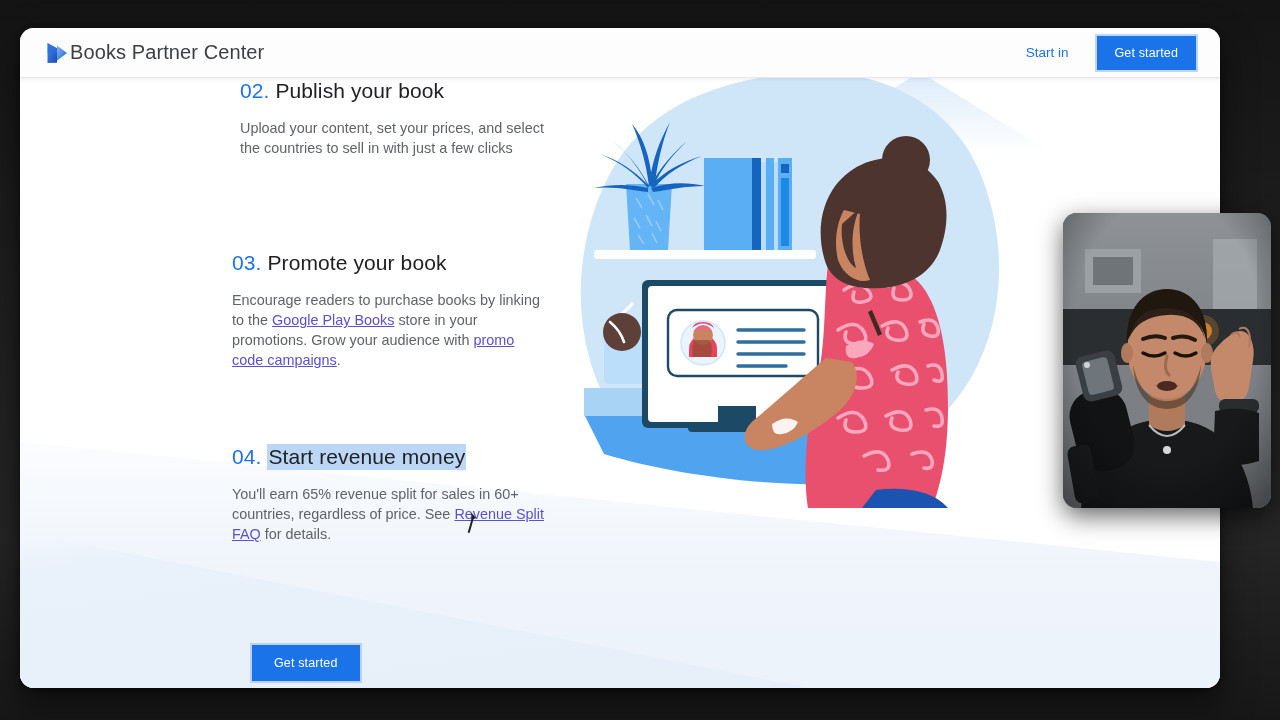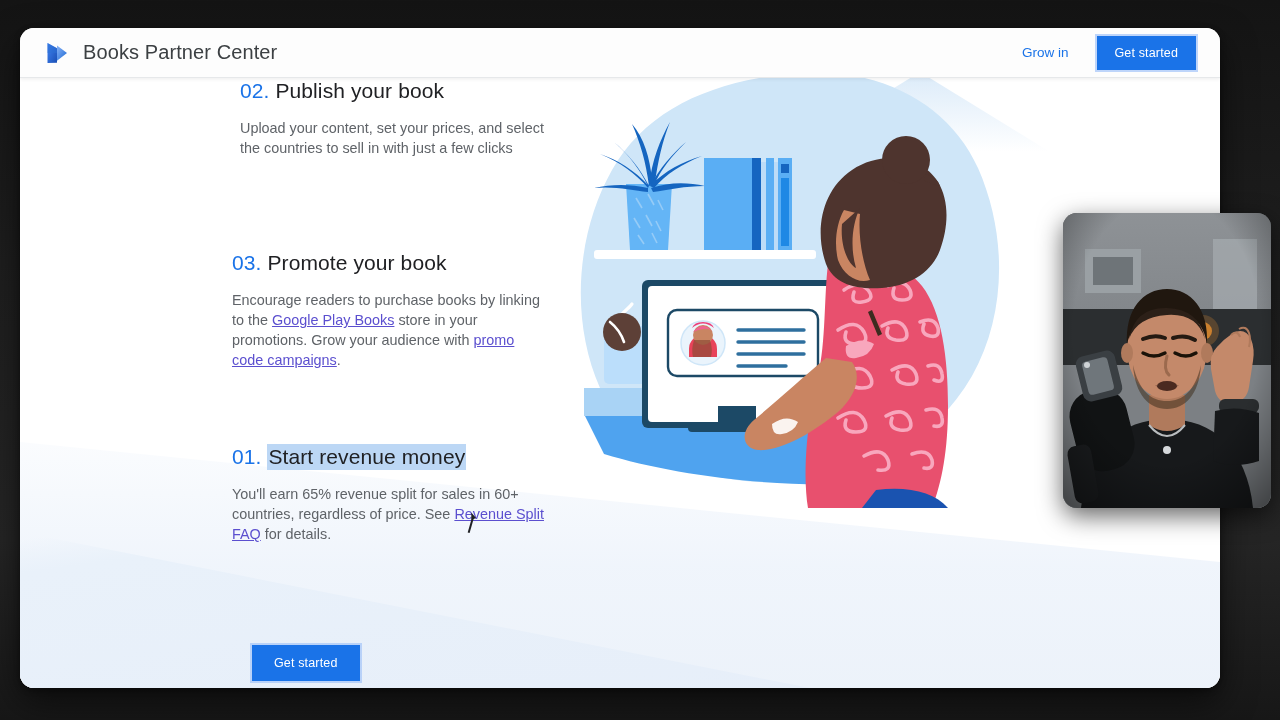--- a/index.html
+++ b/index.html
@@ -52,21 +52,20 @@
     display: flex;
     align-items: center;
     z-index: 30;
     border-bottom: 1px solid #e6e8ea;
     box-shadow: 0 1px 4px rgba(0,0,0,.08);
   }
 
   #brand {
     display: flex;
     align-items: center;
-    gap: 13px;
     margin-left: 24px;
     cursor: pointer;
   }
 
   #logo-icon { width: 26px; height: 26px; display: block; }
 
   #brand-name {
     font-size: 20px;
     color: #3c4043;
     letter-spacing: .1px;
@@ -269,21 +268,21 @@
             </defs>
             <path d="M3.5 3 L13 8.2 L13 22.8 L3.5 23 Z" fill="url(#lg1)"></path>
             <path d="M13 5.4 L23 13 L13 20.8 Z" fill="url(#lg2)"></path>
             <path d="M3.5 3 L13 8.2 L13 13 L3.5 13 Z" fill="#2b6fd4" opacity=".55"></path>
           </svg>
         </span>
         <span id="brand-name">Books Partner Center</span>
       </div>
 
       <div id="header-actions">
-        <a id="sign-in">Grow in</a>
+        <a id="sign-in">Start in</a>
         <button id="get-started-header" class="btn-primary">Get started</button>
       </div>
     </div>
 
     <div id="content">
 
       <div id="diag-band2"></div>
       <div id="diag-band"></div>
       <div id="top-wedge"></div>
 
@@ -414,21 +413,21 @@
             <span class="step-num">03.</span>
             <span class="step-title">Promote your book</span>
           </div>
           <div class="step-body">
             <span>Encourage readers to purchase books by linking to the </span><span class="inline-link">Google Play Books</span><span> store in your promotions. Grow your audience with </span><span class="inline-link">promo code campaigns</span><span>.</span>
           </div>
         </div>
 
         <div class="step" id="step-04">
           <div class="step-head">
-            <span class="step-num">01.</span>
+            <span class="step-num">04.</span>
             <span class="step-title selected-text">Start revenue money</span>
           </div>
           <div class="step-body">
             <span>You'll earn 65% revenue split for sales in 60+ countries, regardless of price. See </span><span class="inline-link">Revenue Split FAQ</span><span> for details.</span>
           </div>
         </div>
       </div>
 
       <div id="caret"></div>
 

